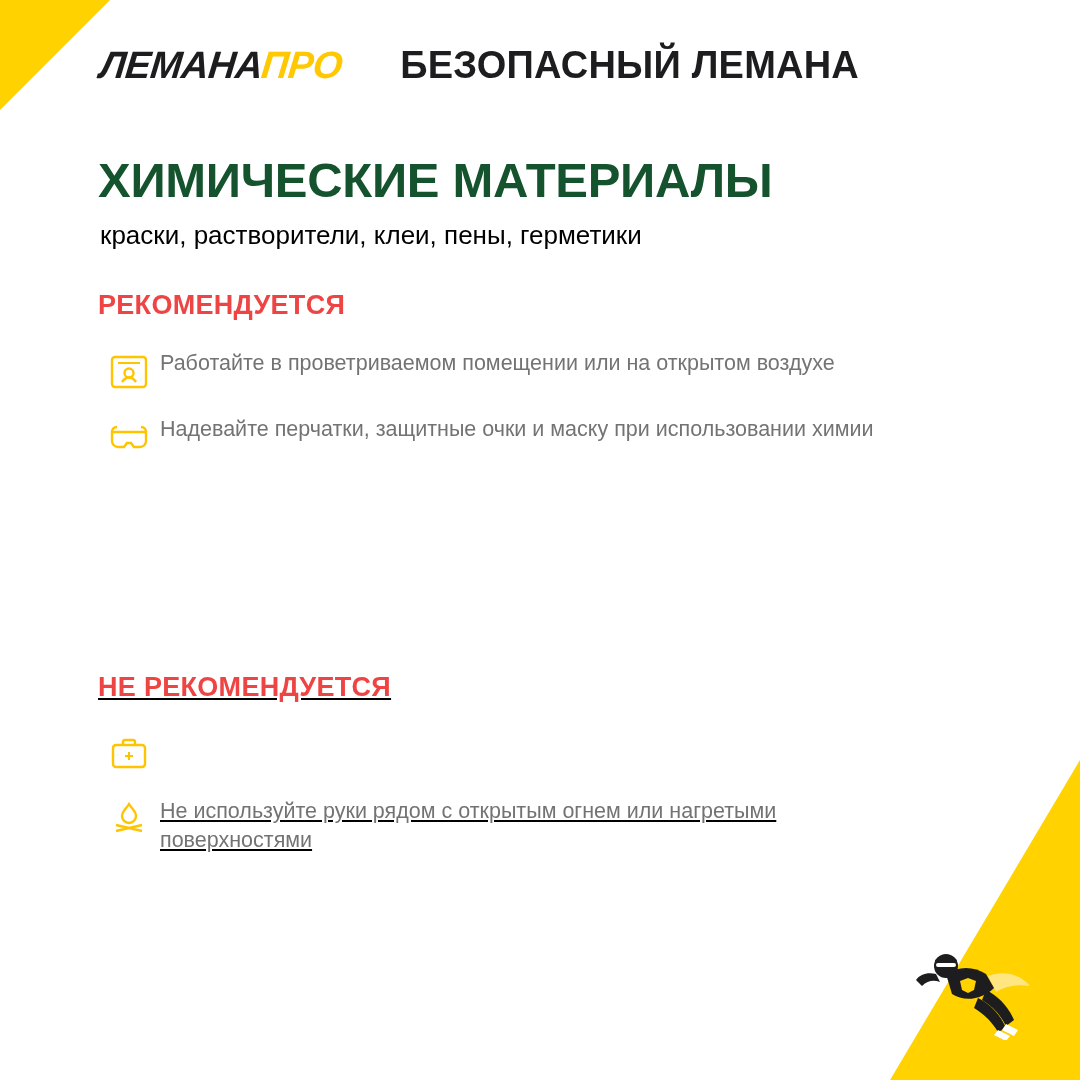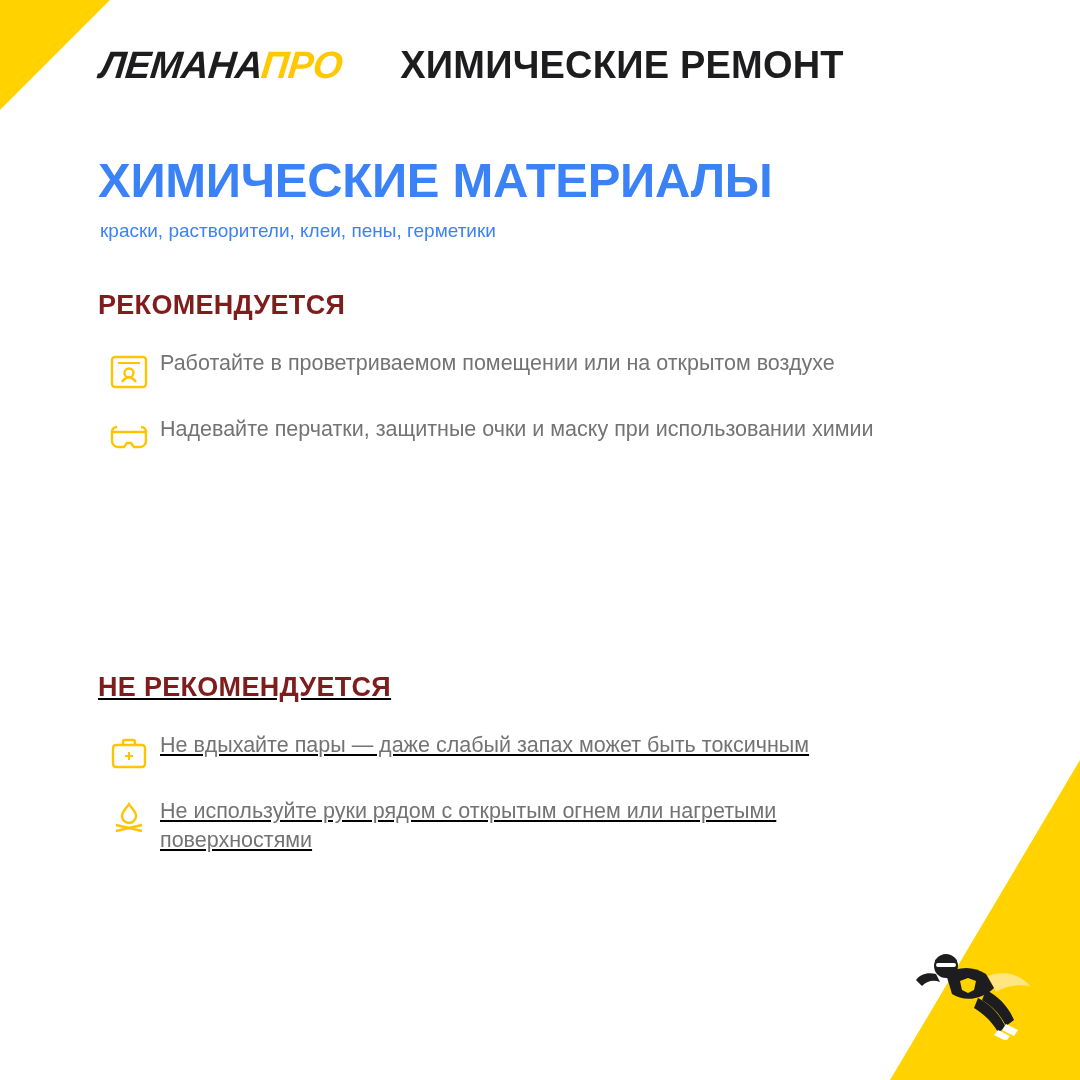--- a/index.html
+++ b/index.html
@@ -65,42 +65,42 @@
     color: #1d1d1f;
     letter-spacing: 0.2px;
   }
 
   .main-title {
     position: absolute;
     left: 98px;
     top: 152px;
     font-size: 49px;
     font-weight: 800;
-    color: #3b82f6;
+    color: #14532d;
     letter-spacing: -0.3px;
   }
   .subtitle {
     position: absolute;
     left: 100px;
     top: 220px;
-    font-size: 19px;
-    color: #3b82f6;
+    font-size: 26px;
+    color: #000000;
     font-weight: 400;
     text-align: right;
   }
 
   .section {
     position: absolute;
     left: 98px;
     width: 880px;
   }
   .section-title {
     font-size: 27px;
     font-weight: 800;
-    color: #7f1d1d;
+    color: #ef4444;
     letter-spacing: 0.3px;
     margin: 0 0 26px 0;
   }
   .items {
     display: block;
   }
   .item {
     display: flex;
     align-items: flex-start;
     margin-bottom: 18px;
@@ -140,21 +140,21 @@
 
 <div class="page">
 
   <div class="corner-tl"></div>
   <div class="corner-br"></div>
 
   <div class="header">
     <div class="brand">
       <span>ЛЕМАНА</span><span class="pro">ПРО</span>
     </div>
-    <div class="header-title">ХИМИЧЕСКИЕ РЕМОНТ</div>
+    <div class="header-title">БЕЗОПАСНЫЙ ЛЕМАНА</div>
   </div>
 
   <div class="main-title">ХИМИЧЕСКИЕ МАТЕРИАЛЫ</div>
   <div class="subtitle">краски, растворители, клеи, пены, герметики</div>
 
   <div class="section" id="section-rec">
     <div class="section-title">РЕКОМЕНДУЕТСЯ</div>
     <div class="items">
 
       <div class="item">
@@ -189,21 +189,20 @@
     <div class="items">
 
       <div class="item">
         <div class="icon-wrap">
           <svg width="46" height="46" viewBox="0 0 46 46" fill="none" stroke="#FFC400" stroke-width="2.4">
             <rect x="7" y="14" width="32" height="22" rx="3"></rect>
             <path d="M17 14v-3a2 2 0 0 1 2-2h8a2 2 0 0 1 2 2v3"></path>
             <path d="M23 21v8M19 25h8" stroke-width="2"></path>
           </svg>
         </div>
-        <div class="item-text">Не вдыхайте пары — даже слабый запах может быть токсичным</div>
       </div>
 
       <div class="item">
         <div class="icon-wrap">
           <svg width="46" height="46" viewBox="0 0 46 46" fill="none" stroke="#FFC400" stroke-width="2.4">
             <path d="M23 7c3 5 7 7 7 12a7 7 0 0 1-14 0c0-5 4-7 7-12z"></path>
             <path d="M10 34l26-6M36 34l-26-6"></path>
           </svg>
         </div>
         <div class="item-text">Не используйте руки рядом с открытым огнем или нагретыми поверхностями</div>

